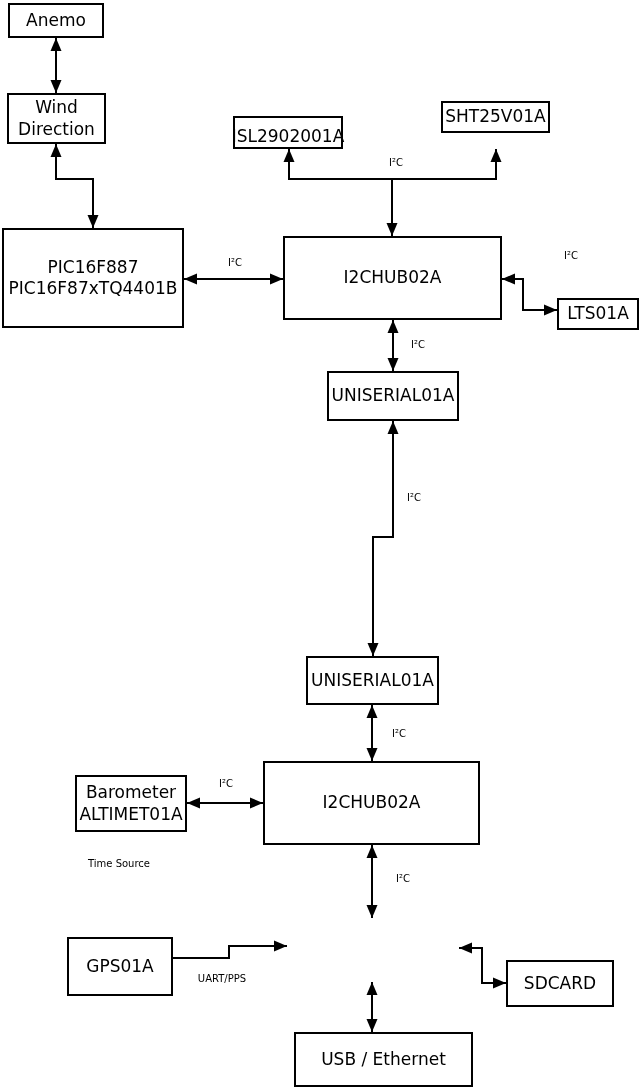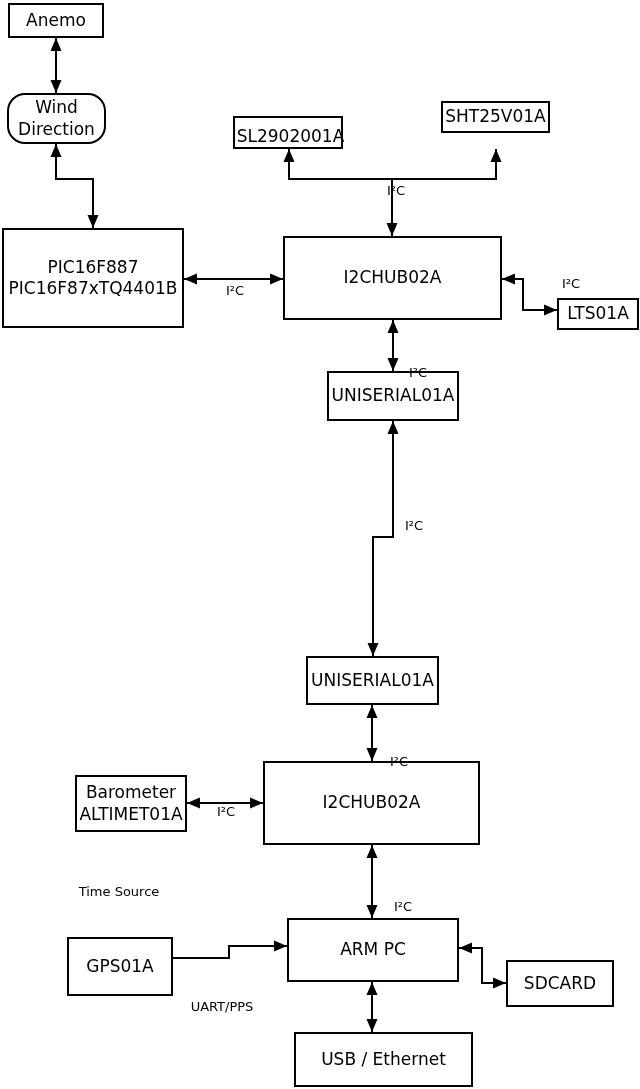--- a/index.html
+++ b/index.html
@@ -26,28 +26,27 @@
     align-items: center;
     justify-content: center;
     text-align: center;
     font-size: 17px;
     line-height: 1.25;
     white-space: pre-line;
   }
   .elabel {
     position: absolute;
     transform: translate(-50%, -50%);
-    font-size: 13px;
+    font-size: 10px;
     white-space: nowrap;
     background: transparent;
-    margin-top: 28px;
   }
   
   .n-anemo        { left: 8px;   top: 3px;    width: 96px;  height: 35px; }
-  .n-wind         { left: 7px;   top: 93px;   width: 99px;  height: 51px; border-radius: 18px; }
+  .n-wind         { left: 7px;   top: 93px;   width: 99px;  height: 51px; }
   .n-pic          { left: 2px;   top: 228px;  width: 182px; height: 100px; }
   .n-isl          { left: 233px; top: 116px;  width: 110px; height: 33px; align-items: flex-end; }
   .n-sht          { left: 441px; top: 101px;  width: 109px; height: 32px; }
   .n-hub1         { left: 283px; top: 236px;  width: 219px; height: 84px; }
   .n-lts          { left: 557px; top: 298px;  width: 82px;  height: 32px; }
   .n-uniserial1   { left: 327px; top: 371px;  width: 132px; height: 50px; }
   .n-uniserial2   { left: 306px; top: 656px;  width: 133px; height: 49px; }
   .n-barometer    { left: 75px;  top: 775px;  width: 112px; height: 57px; }
   .n-hub2         { left: 263px; top: 761px;  width: 217px; height: 84px; }
   .n-armpc        { left: 287px; top: 918px;  width: 172px; height: 64px; }
@@ -182,23 +181,20 @@
   <div class="node n-uniserial2">
     <span>UNISERIAL01A</span>
   </div>
   <div class="node n-barometer">
     <span>Barometer
 ALTIMET01A</span>
   </div>
   <div class="node n-hub2">
     <span>I2CHUB02A</span>
   </div>
-  <div class="node n-armpc">
-    <span>ARM PC</span>
-  </div>
   <div class="node n-gps">
     <span>GPS01A</span>
   </div>
   <div class="node n-sdcard">
     <span>SDCARD</span>
   </div>
   <div class="node n-usb">
     <span>USB / Ethernet</span>
   </div>
 

